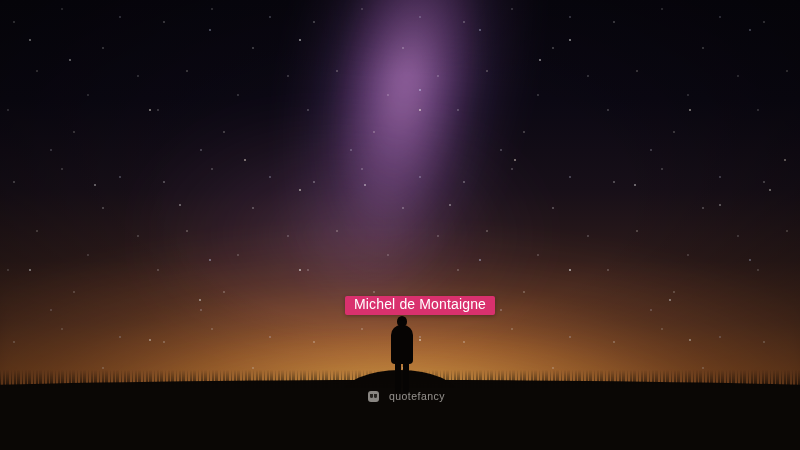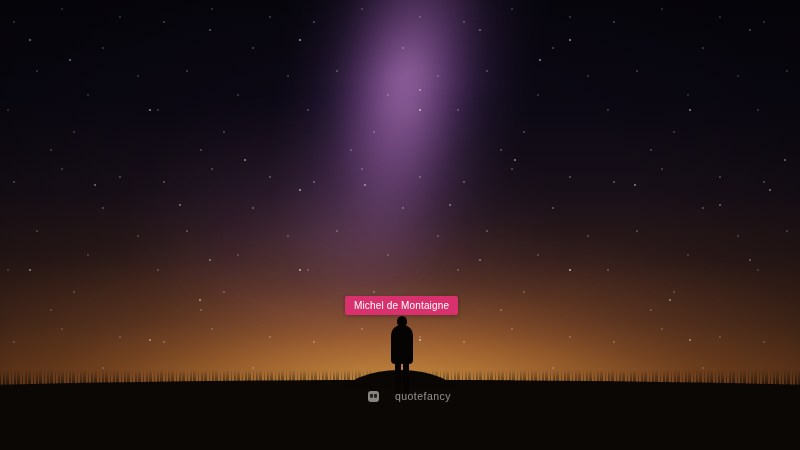--- a/index.html
+++ b/index.html
@@ -246,39 +246,38 @@
   }
 
   
   .author-badge {
     position: absolute;
     left: 345px;
     top: 296px;
     height: 19px;
     padding: 0 9px;
     display: flex;
-    align-items: center;
     justify-content: center;
     background: #d9316e;
     color: #ffffff;
-    font-size: 10px;
+    font-size: 14px;
     font-weight: 400;
     letter-spacing: .15px;
     border-radius: 2px;
     box-shadow: 0 1px 4px rgba(0,0,0,.30);
   }
 
   
   .watermark {
     position: absolute;
     left: 368px;
     top: 390px;
     display: flex;
     align-items: center;
-    gap: 16px;
+    gap: 10px;
     opacity: .62;
   }
   .wm-logo {
     width: 11px; height: 11px;
     border-radius: 3px;
     background: #d8d4cf;
     display: flex;
     align-items: center;
     justify-content: center;
     gap: 1.5px;

